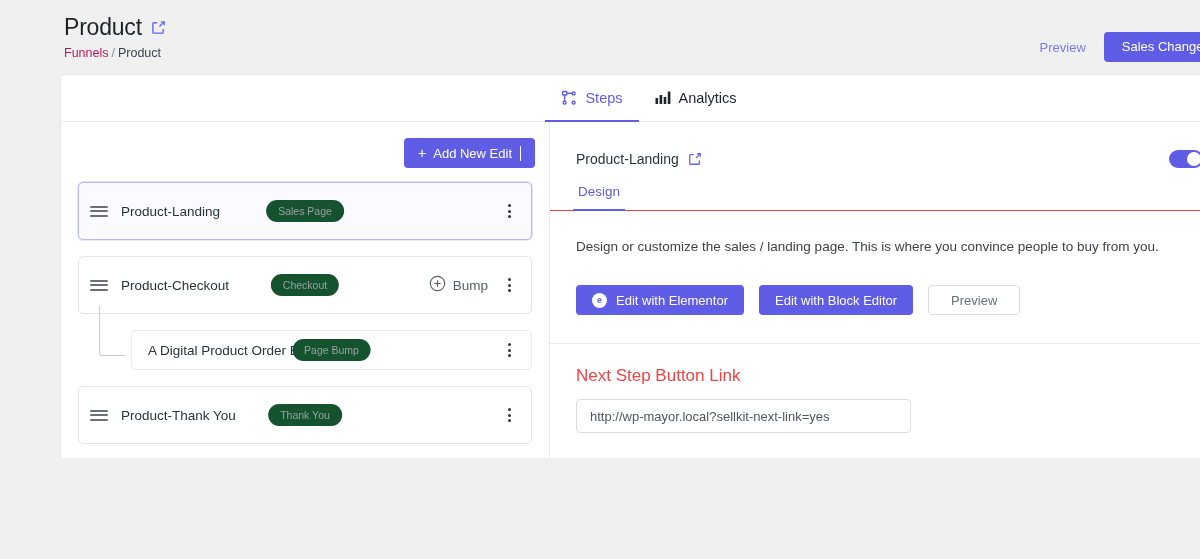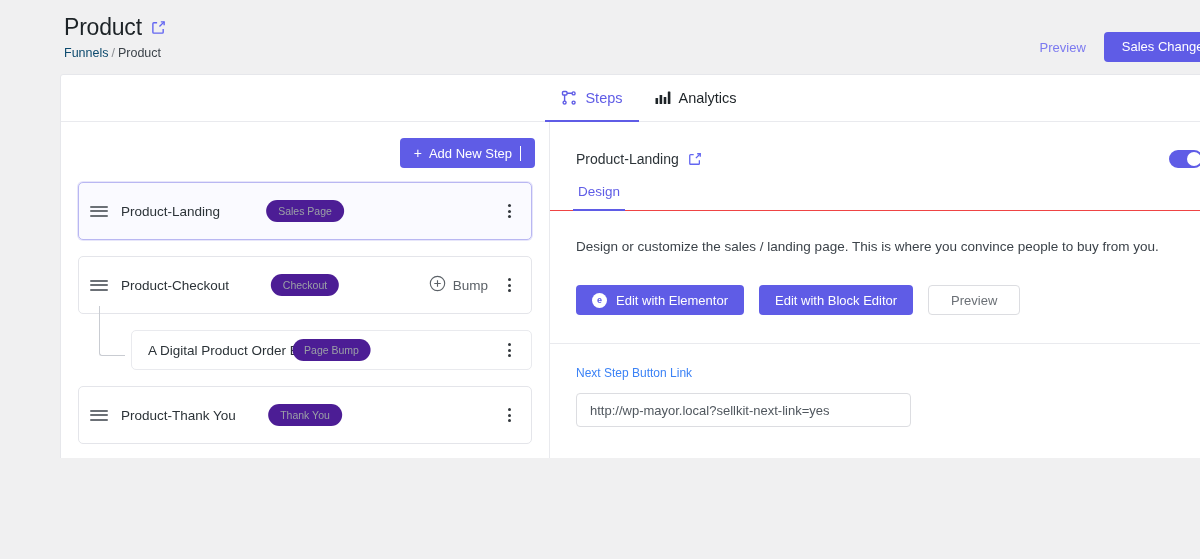--- a/index.html
+++ b/index.html
@@ -22,21 +22,21 @@
   .page-title {
     font-size: 23px; font-weight: 400; color: #1d2327;
     letter-spacing: -0.2px; line-height: 1.15;
   }
   .edit-icon { display: inline-flex; align-items: center; color: #6366f1; }
   .edit-icon svg { display: block; }
   .breadcrumb {
     margin-top: 6px;
     font-size: 12.5px; color: #50575e;
   }
-  .breadcrumb a { color: #0c4a6e; text-decoration: none; }
+  .breadcrumb a { color: #be185d; text-decoration: none; }
   .breadcrumb .sep { color: #8c8f94; margin: 0 3px; }
   .breadcrumb .cur { color: #3c434a; }
 
   .top-actions {
     position: absolute; right: 16px; top: 32px;
     display: flex; align-items: center; gap: 18px;
   }
   .link-preview {
     font-size: 13px; color: #7c7af0; text-decoration: none; cursor: pointer;
   }
@@ -110,21 +110,21 @@
   .drag {
     display: inline-flex; flex-direction: column; gap: 2.5px;
     width: 18px; cursor: grab; padding: 2px 0;
   }
   .drag i { display: block; height: 2px; background: #6b7076; border-radius: 1px; }
   .step-name {
     margin-left: 13px; font-size: 13.5px; color: #2c3338; white-space: nowrap;
   }
   .badge {
     position: absolute; left: 50%; transform: translateX(-50%);
-    background: #4c1d95; color: #9ba0a6;
+    background: #14532d; color: #9ba0a6;
     font-size: 10.5px; padding: 5px 12px; border-radius: 11px;
     white-space: nowrap;
   }
   .step-right { margin-left: auto; display: flex; align-items: center; gap: 14px; }
   .bump-btn {
     display: inline-flex; align-items: center; gap: 7px;
     background: none; border: none; font-family: inherit;
     font-size: 13.5px; color: #5b6167; cursor: pointer; padding: 0;
   }
   .kebab {
@@ -188,21 +188,21 @@
     border-radius: 4px; cursor: pointer;
   }
   .el-logo {
     width: 15px; height: 15px; border-radius: 50%;
     background: #fff; color: #5f5ce6;
     display: inline-flex; align-items: center; justify-content: center;
     font-size: 9px; font-weight: bold; line-height: 1;
   }
   .divider { height: 1px; background: #e9eaee; margin: 28px 0 0 0; }
   .field { padding: 22px 26px 0 26px; }
-  .field-label { font-size: 12px; color: #3b82f6; }
+  .field-label { font-size: 17px; color: #ef4444; }
   .field-input {
     margin-top: 13px; width: 335px; height: 34px;
     border: 1px solid #dcdde1; border-radius: 4px;
     padding: 0 13px; font-size: 13px; color: #50575e;
     font-family: inherit; background: #fff;
   }
 </style>
 </head>
 <body>
 
@@ -256,21 +256,21 @@
       </button>
     </div>
 
     <div class="cols">
 
       <div class="col-left">
 
         <div class="addrow">
           <button class="btn-add">
             <span class="plus">+</span>
-            <span>Add New Step</span>
+            <span>Add New Edit</span>
             <span class="caret"></span>
           </button>
         </div>
 
         <div class="steps">
 
           <div class="step selected">
             <span class="drag">
                 <i></i>
                 <i></i>

